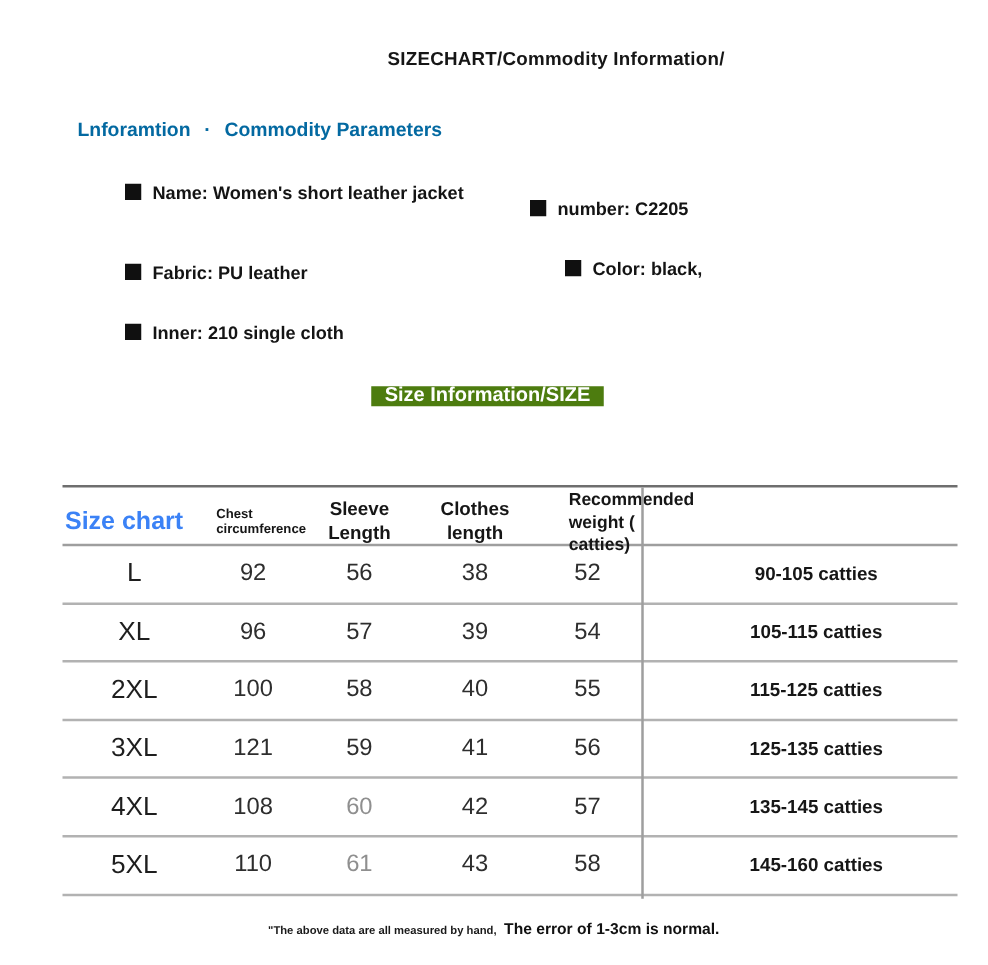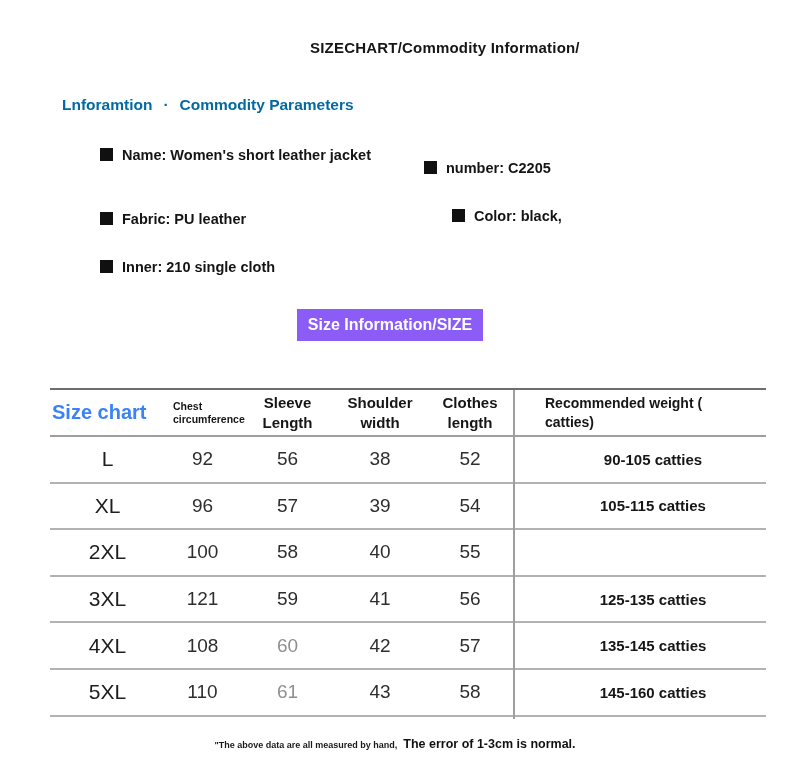--- a/index.html
+++ b/index.html
@@ -26,22 +26,22 @@
     display: inline-block; width: 13px; height: 13px; background: #101010;
     margin-right: 9px; vertical-align: -1px;
   }
   .p-name   { left: 100px; top: 144px; width: 272px; }
   .p-number { left: 424px; top: 157px; }
   .p-fabric { left: 100px; top: 208px; }
   .p-color  { left: 424px; top: 205px; padding-left: 28px; }
   .p-inner  { left: 100px; top: 256px; }
 
   .banner {
-    position: absolute; left: 297px; top: 309px; width: 186px; height: 32px;
-    background: #8b5cf6; color: #ffffff;
+    position: absolute; left: 297px; top: 309px; width: 186px; height: 16px;
+    background: #4d7c0f; color: #ffffff;
     display: flex; align-items: center; justify-content: center;
     font-size: 16px; font-weight: bold;
   }
 
   .size-table {
     position: absolute; left: 50px; top: 388px; width: 716px;
     border-top: 2px solid #6e6e6e;
   }
   .t-row {
     display: grid;
@@ -114,24 +114,20 @@
       <div class="cell h-size">Size chart</div>
       <div class="cell h-small">
         <div>Chest</div>
         <div>circumference</div>
       </div>
       <div class="cell h-mid">
         <div>Sleeve</div>
         <div>Length</div>
       </div>
       <div class="cell h-mid">
-        <div>Shoulder</div>
-        <div>width</div>
-      </div>
-      <div class="cell h-mid">
         <div>Clothes</div>
         <div>length</div>
       </div>
       <div class="cell h-weight">
         <div>Recommended weight (</div>
         <div>catties)</div>
       </div>
     </div>
 
     <div class="t-row t-data">
@@ -151,20 +147,21 @@
       <div class="cell c-num">54</div>
       <div class="cell c-weight">105-115 catties</div>
     </div>
 
     <div class="t-row t-data">
       <div class="cell c-size">2XL</div>
       <div class="cell c-num">100</div>
       <div class="cell c-num">58</div>
       <div class="cell c-num">40</div>
       <div class="cell c-num">55</div>
+      <div class="cell c-weight">115-125 catties</div>
     </div>
 
     <div class="t-row t-data">
       <div class="cell c-size">3XL</div>
       <div class="cell c-num">121</div>
       <div class="cell c-num">59</div>
       <div class="cell c-num">41</div>
       <div class="cell c-num">56</div>
       <div class="cell c-weight">125-135 catties</div>
     </div>

